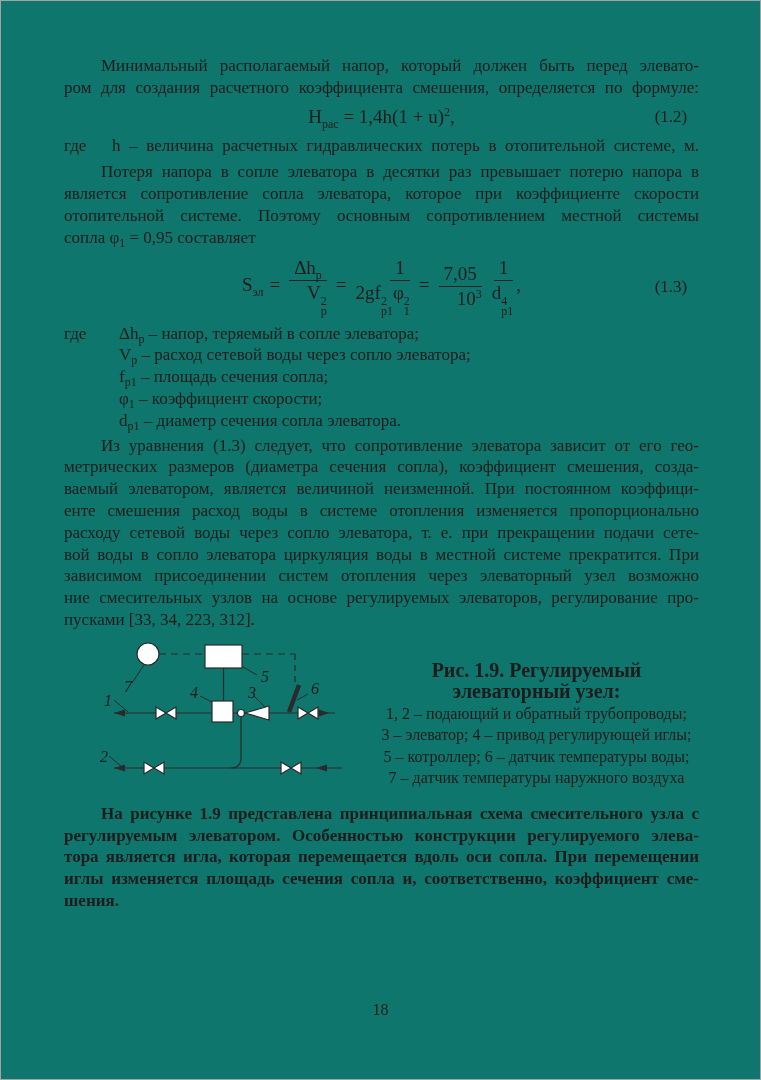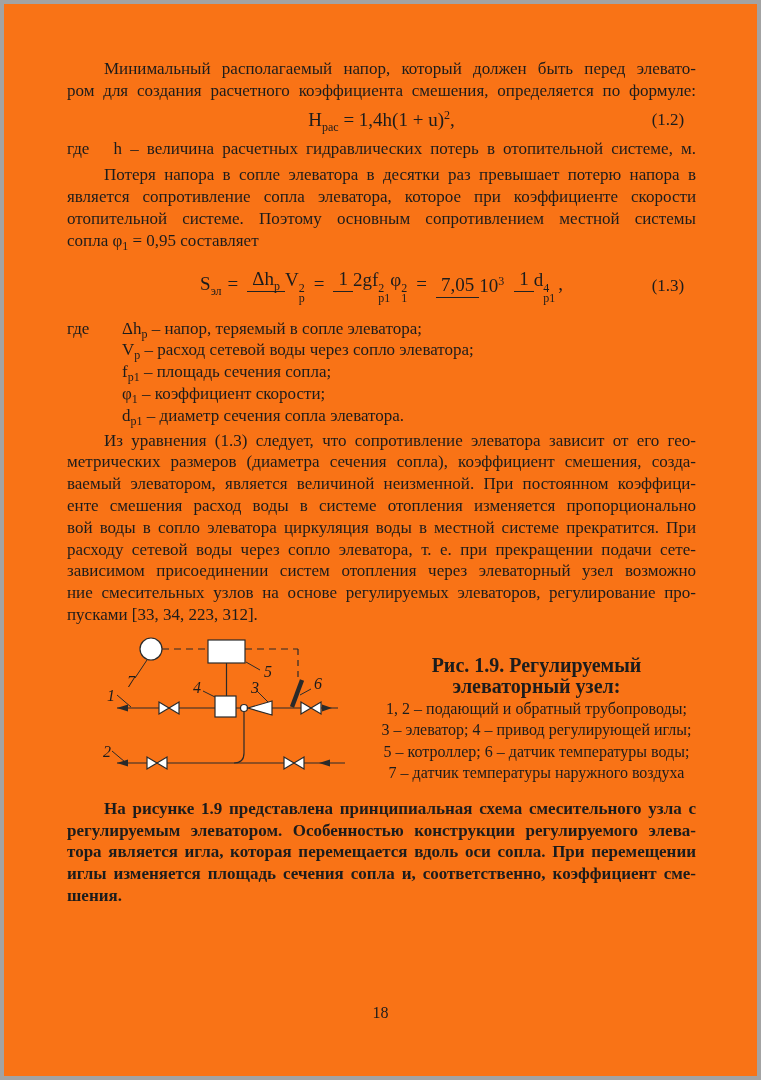--- a/index.html
+++ b/index.html
@@ -1,21 +1,21 @@
 <!DOCTYPE html>
 <html><head>
 <meta charset="utf-8">
 <style>
   html,body{margin:0;padding:0;background:#e8e8e8;}
   .page{
     position:relative;
     width:761px;height:1080px;
     box-sizing:border-box;
-    background:#f97316;
-    border:4px solid #a3a3a3;
+    background:#0f766e;
+    border:1px solid #a3a3a3;
     overflow:hidden;
     font-family:"Liberation Serif","DejaVu Serif",serif;
     color:#1c1c1c;
     padding:54px 61px 0 63px;
   }
   .tline{
     font-size:17px;
     line-height:21.8px;
     white-space:normal;
   }
@@ -23,21 +23,21 @@
   .indent1{padding-left:37px;box-sizing:border-box;}
   sub{font-size:12px;line-height:0;}
   sup{font-size:12px;line-height:0;}
   
   .formula-row{display:flex;align-items:center;}
   .f12-row{margin:7px 0;}
   .f13-row{margin:8px 0 6px 0;}
   .f-body{flex:1;text-align:center;font-size:19px;}
   .f-tag{width:56px;text-align:center;font-size:17px;}
   .f-tag-spacer{width:56px;}
-  .frac{display:inline-flex;flex-direction:row;align-items:flex-start;vertical-align:middle;margin:8px 3px;}
+  .frac{display:inline-flex;flex-direction:column;align-items:flex-end;vertical-align:middle;margin:0 3px;}
   .frac .num{border-bottom:1.3px solid #222;padding:0 5px 1px 5px;}
   .frac .den{padding-top:1px;}
   .eq{margin:0 6px;}
   .ss{display:inline-flex;flex-direction:column;align-items:flex-start;font-size:12px;line-height:9px;vertical-align:-6px;}
   .ss i{font-style:normal;height:10px;}
   .mul-gap{display:inline-block;width:4px;}
   
   .def-row{font-size:17px;line-height:21.8px;}
   .def-row.ind{padding-left:55px;font-family:Liberation Serif, serif;}
   .def-lead{display:inline-block;width:55px;}
@@ -115,22 +115,22 @@
     <div class="def-row ind"><span>f</span><sub>р1</sub><span> – площадь сечения сопла;</span></div>
     <div class="def-row ind"><span>φ</span><sub>1</sub><span> – коэффициент скорости;</span></div>
     <div class="def-row ind"><span>d</span><sub>р1</sub><span> – диаметр сечения сопла элеватора.</span></div>
   </div>
 
   <div class="p3-block">
     <div class="tline just indent1">Из уравнения (1.3) следует, что сопротивление элеватора зависит от его гео-</div>
     <div class="tline just">метрических размеров (диаметра сечения сопла), коэффициент смешения, созда-</div>
     <div class="tline just">ваемый элеватором, является величиной неизменной. При постоянном коэффици-</div>
     <div class="tline just">енте смешения расход воды в системе отопления изменяется пропорционально</div>
+    <div class="tline just">расходу сетевой воды через сопло элеватора, т. е. при прекращении подачи сете-</div>
     <div class="tline just">вой воды в сопло элеватора циркуляция воды в местной системе прекратится. При</div>
-    <div class="tline just">расходу сетевой воды через сопло элеватора, т. е. при прекращении подачи сете-</div>
     <div class="tline just">зависимом присоединении систем отопления через элеваторный узел возможно</div>
     <div class="tline just">ние смесительных узлов на основе регулируемых элеваторов, регулирование про-</div>
     <div class="tline">пусками [33, 34, 223, 312].</div>
   </div>
 
   <div class="figure-row">
     <svg class="fig-diagram" viewBox="0 0 262 158" xmlns="http://www.w3.org/2000/svg">
       <g stroke="#2a2a2a" stroke-width="1.2" fill="none">
 
         <line x1="75" y1="18" x2="121" y2="18" stroke-dasharray="7 5"></line>

